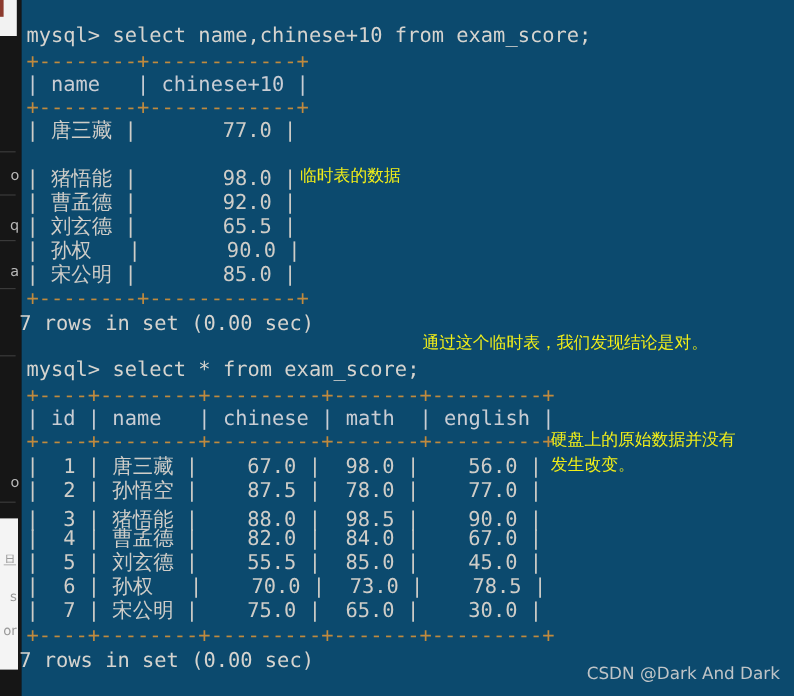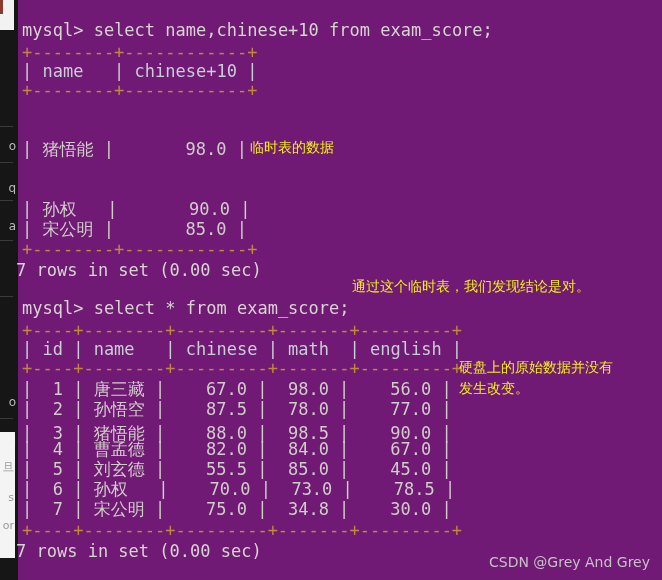--- a/index.html
+++ b/index.html
@@ -83,21 +83,21 @@
     z-index: 3;
   }
 
   
   #terminal {
     position: absolute;
     left: 18px;
     top: 0;
     width: 644px;
     height: 580px;
-    background: #701a75;
+    background: #0c4a6e;
     z-index: 5;
   }
   .tline {
     position: absolute;
     white-space: pre;
     font-family: "DejaVu Sans Mono", "Liberation Mono", monospace;
     font-size: 17px;
     line-height: 17px;
     letter-spacing: 0px;
     color: #d4d2cd;
@@ -161,44 +161,47 @@
 <div class="bg-panel-chip" style="top:520px;">or</div>
 
 <div id="terminal">
 
   <div class="tline prompt-line" style="left:4px; top:22px;"><span>mysql&gt; </span><span>select name,chinese+10 from exam_score;</span></div>
 
   <div class="tline rule-line" style="left:4px; top:44px;">+--------+------------+</div>
   <div class="tline hdr-line" style="left:4px; top:63px;">| name   | chinese+10 |</div>
   <div class="tline rule-line" style="left:4px; top:82px;">+--------+------------+</div>
 
+  <div class="tline data-line" style="left:4px; top:101px;">| 唐三藏 |       77.0 |</div>
   <div class="tline data-line" style="left:4px; top:141px;">| 猪悟能 |       98.0 |</div>
+  <div class="tline data-line" style="left:4px; top:161px;">| 曹孟德 |       92.0 |</div>
+  <div class="tline data-line" style="left:4px; top:181px;">| 刘玄德 |       65.5 |</div>
   <div class="tline data-line" style="left:4px; top:201px;">| 孙权   |       90.0 |</div>
   <div class="tline data-line" style="left:4px; top:221px;">| 宋公明 |       85.0 |</div>
 
   <div class="tline rule-line" style="left:4px; top:241px;">+--------+------------+</div>
   <div class="tline status-line" style="left:-2px; top:262px;">7 rows in set (0.00 sec)</div>
 
   <div class="tline prompt-line" style="left:4px; top:300px;"><span>mysql&gt; </span><span>select * from exam_score;</span></div>
 
   <div class="tline rule-line" style="left:4px; top:322px;">+----+--------+---------+-------+---------+</div>
   <div class="tline hdr-line" style="left:4px; top:341px;">| id | name   | chinese | math  | english |</div>
   <div class="tline rule-line" style="left:4px; top:360px;">+----+--------+---------+-------+---------+</div>
 
   <div class="tline data-line" style="left:4px; top:381px;">|  1 | 唐三藏 |    67.0 |  98.0 |    56.0 |</div>
   <div class="tline data-line" style="left:4px; top:401px;">|  2 | 孙悟空 |    87.5 |  78.0 |    77.0 |</div>
   <div class="tline data-line" style="left:4px; top:425px;">|  3 | 猪悟能 |    88.0 |  98.5 |    90.0 |</div>
   <div class="tline data-line" style="left:4px; top:441px;">|  4 | 曹孟德 |    82.0 |  84.0 |    67.0 |</div>
   <div class="tline data-line" style="left:4px; top:461px;">|  5 | 刘玄德 |    55.5 |  85.0 |    45.0 |</div>
   <div class="tline data-line" style="left:4px; top:481px;">|  6 | 孙权   |    70.0 |  73.0 |    78.5 |</div>
-  <div class="tline data-line" style="left:4px; top:501px;">|  7 | 宋公明 |    75.0 |  34.8 |    30.0 |</div>
+  <div class="tline data-line" style="left:4px; top:501px;">|  7 | 宋公明 |    75.0 |  65.0 |    30.0 |</div>
 
   <div class="tline rule-line" style="left:4px; top:522px;">+----+--------+---------+-------+---------+</div>
   <div class="tline status-line" style="left:-2px; top:543px;">7 rows in set (0.00 sec)</div>
 
 </div>
 
 <div class="note" style="left:250px; top:138px;">临时表的数据</div>
 <div class="note" style="left:352px; top:277px;">通过这个临时表，我们发现结论是对。</div>
 <div class="note" style="left:459px; top:358px;">硬盘上的原始数据并没有</div>
 <div class="note" style="left:459px; top:379px;">发生改变。</div>
 
-<div id="watermark">CSDN @Grey And Grey</div>
+<div id="watermark">CSDN @Dark And Dark</div>
 
 </body></html>

